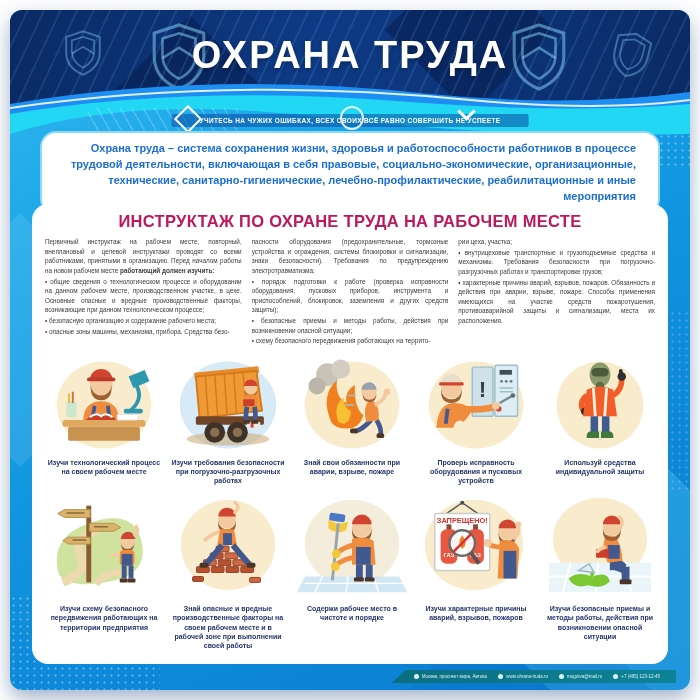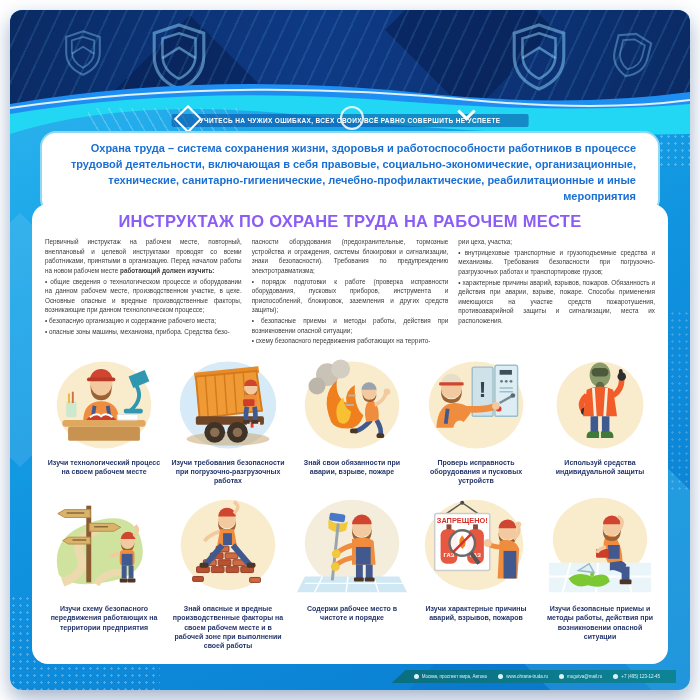--- a/index.html
+++ b/index.html
@@ -30,21 +30,21 @@
   .motto-diamond{position:absolute;top:99px;left:168px;width:16px;height:16px;border:2.5px solid #ffffff;transform:rotate(45deg);z-index:7;}
   .motto-chevron{position:absolute;top:95px;left:450px;width:10px;height:10px;border-left:3px solid #ffffff;border-bottom:3px solid #ffffff;transform:rotate(-45deg);z-index:7;}
   .hatch{position:absolute;top:98px;left:78px;width:150px;height:46px;background:repeating-linear-gradient(60deg,rgba(255,255,255,.45) 0 1.5px,transparent 1.5px 10px);opacity:.45;z-index:5;}
   .title{position:absolute;top:24px;left:0;width:100%;text-align:center;color:#ffffff;font-size:38px;font-weight:bold;letter-spacing:2px;z-index:4;text-shadow:0 2px 4px rgba(0,0,0,.25);}
   
   .definition{position:absolute;top:121px;left:30px;right:30px;background:#ffffff;border:2px solid #8fd8f4;border-radius:16px;
     padding:8px 22px;box-sizing:border-box;color:#1b6fd4;font-weight:bold;font-size:11px;line-height:1.45;text-align:right;z-index:8;}
   
   .card{position:absolute;top:194px;left:22px;right:22px;bottom:26px;background:#ffffff;border-radius:16px;
     padding:7px 13px 4px;box-sizing:border-box;z-index:8;}
-  .section-title{text-align:center;color:#8b5cf6;font-weight:bold;font-size:16.5px;letter-spacing:.3px;margin:1px 0 6px;}
+  .section-title{text-align:center;color:#be185d;font-weight:bold;font-size:16.5px;letter-spacing:.3px;margin:1px 0 6px;}
   .cols{display:flex;gap:10px;color:#3c3c3c;font-size:6.35px;line-height:1.52;text-align:justify;}
   .col{flex:1;}
   .col p{margin:0 0 1px;}
   
   .cards{display:grid;grid-template-columns:repeat(5,1fr);column-gap:6px;margin-top:5px;}
   .cardcell{display:flex;flex-direction:column;align-items:center;}
   .art{width:118px;height:104px;}
   .row2 .art{height:112px;}
   .caption{font-size:7px;font-weight:bold;color:#24356b;text-align:center;line-height:1.3;margin-top:2px;max-width:120px;}
   
@@ -89,20 +89,21 @@
           <path d="M30 12 L46 17 V33 Q46 48 30 56 Q14 48 14 33 V17 Z" fill="none" stroke="currentColor" stroke-width="2.5"></path>
           <path d="M14 36 L30 26 L46 36" stroke="currentColor" fill="none" stroke-width="2.5"></path>
         </svg>
     </span>
     <span class="shield" style="right:38px;top:20px;transform:rotate(14deg);">
       <svg width="42" height="50" viewBox="0 0 60 70">
           <path d="M30 4 L54 12 V34 Q54 56 30 66 Q6 56 6 34 V12 Z" fill="none" stroke="currentColor" stroke-width="3"></path>
           <path d="M30 12 L46 17 V33 Q46 48 30 56 Q14 48 14 33 V17 Z" fill="none" stroke="currentColor" stroke-width="2.5"></path>
         </svg>
     </span>
+    <div class="title">ОХРАНА ТРУДА</div>
   </div>
 
   <div class="wave-wrap">
     <svg width="680" height="80" viewBox="0 0 680 80">
       <path d="M0 36 Q200 2 420 26 Q560 40 680 24 L680 44 Q520 62 340 42 Q140 22 0 56 Z" fill="#1e8ff2"></path>
       <path d="M0 46 Q180 16 400 34 Q560 46 680 36 L680 66 Q480 70 300 48 Q120 28 0 66 Z" fill="#22d7f3"></path>
       <path d="M0 40 Q220 8 460 32 Q590 44 680 32" fill="none" stroke="#ffffff" stroke-width="2" opacity=".85"></path>
     </svg>
   </div>
 

